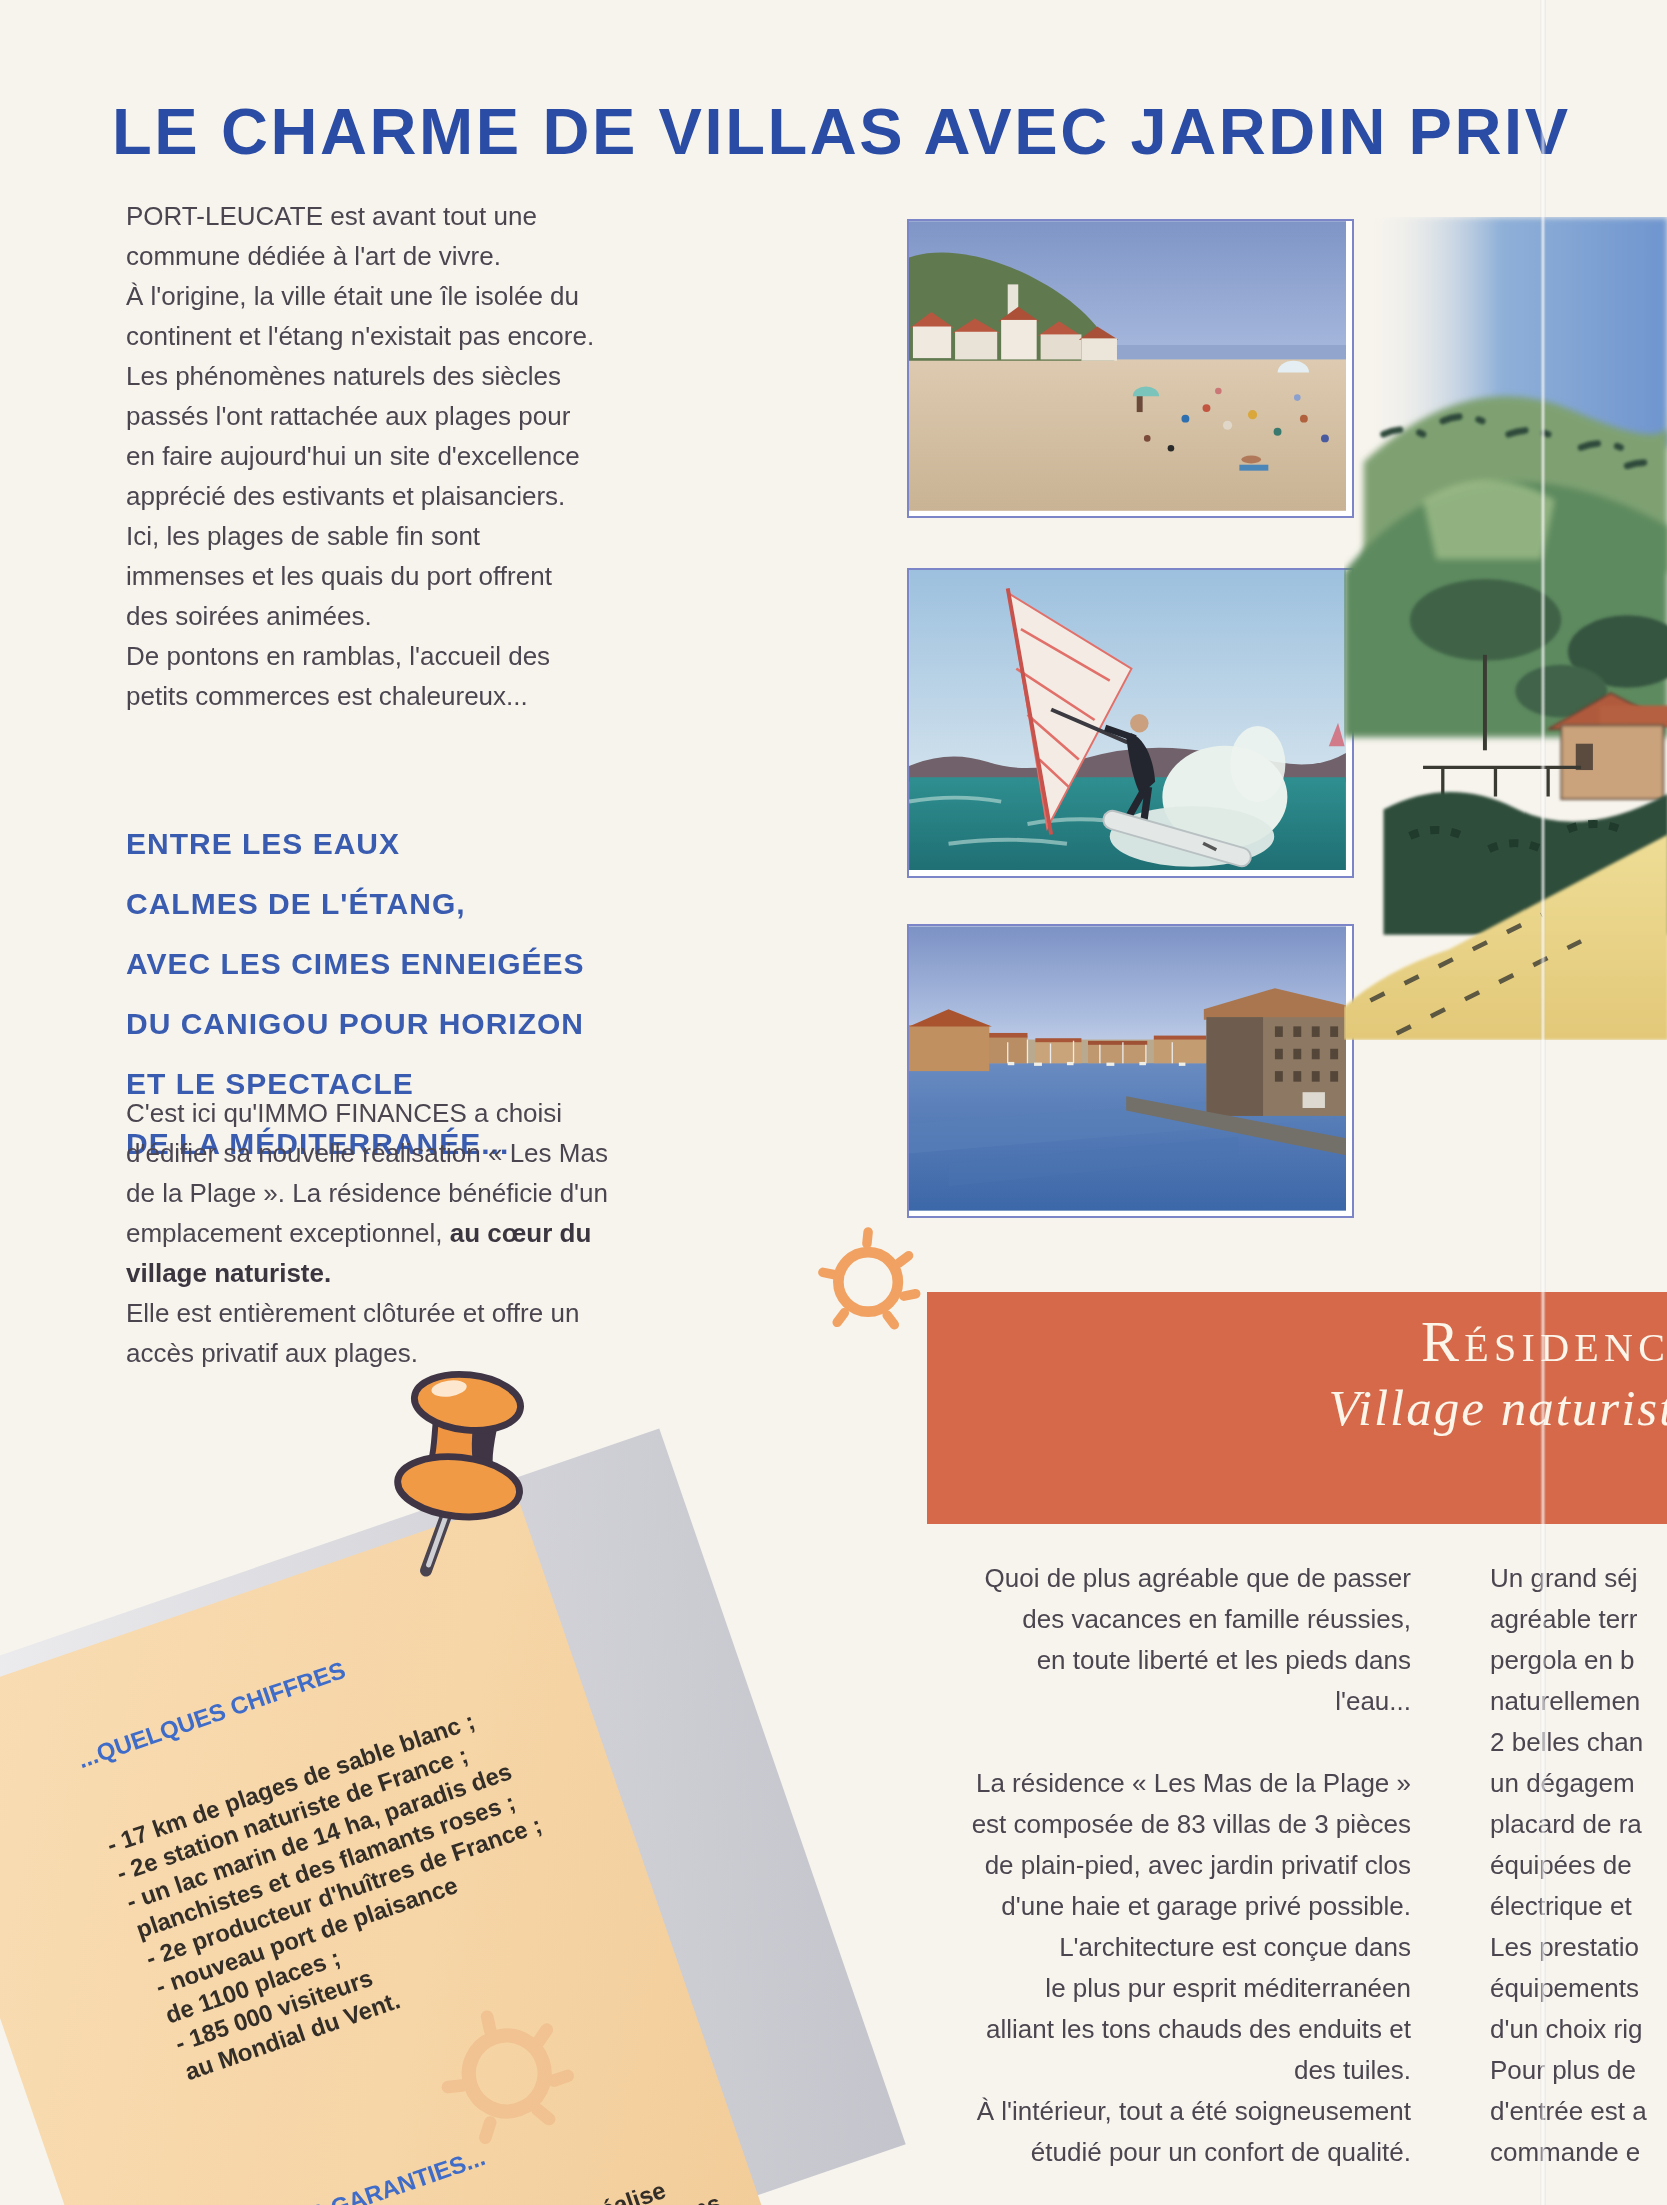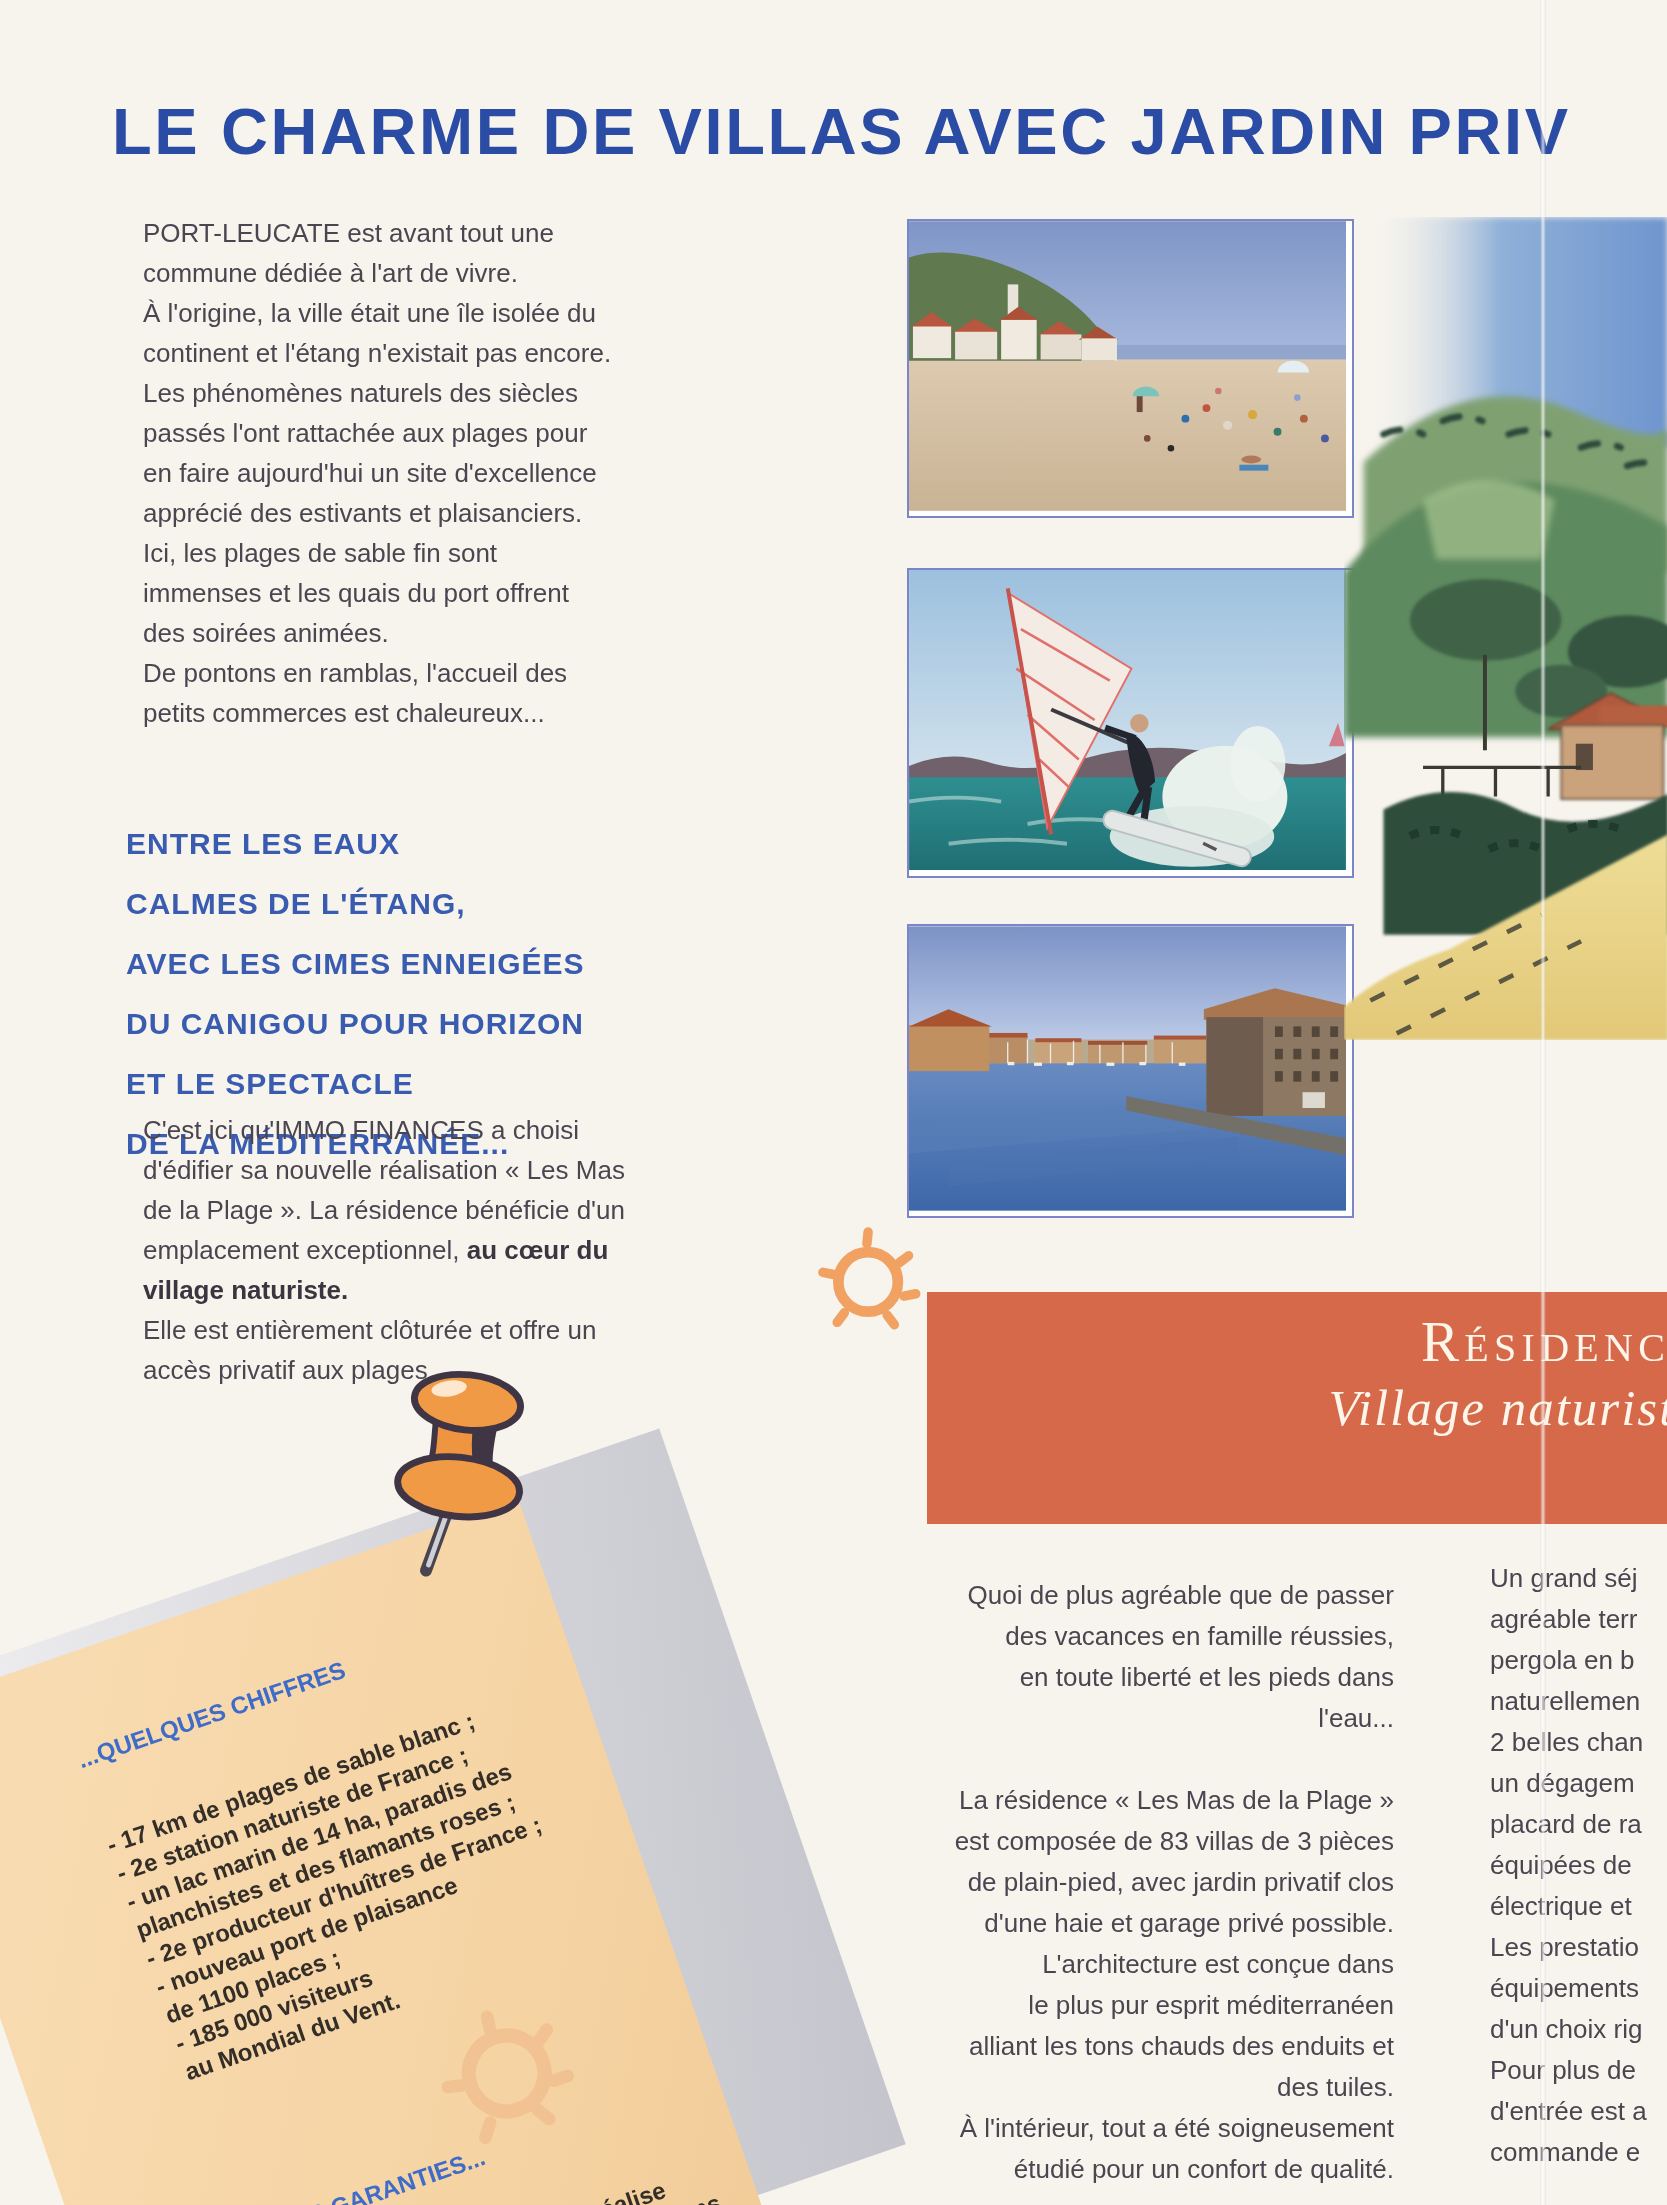--- a/index.html
+++ b/index.html
@@ -84,21 +84,21 @@
   
   .crease {
     left:1540px; top:0; width:6px; height:2205px; z-index:40;
     background:linear-gradient(to right, rgba(90,90,100,.06), rgba(255,255,255,.7) 50%, rgba(90,90,100,.08));
   }
   .page-edge {
     right:0; top:0; width:14.5px; height:2205px; z-index:41;
     background:linear-gradient(to right, rgba(100,100,112,0), rgba(100,100,112,.28));
   }
   .sun-banner { left:811px; top:1220px; }
-  p { margin:17px; }
+  p { margin:0; }
 </style>
 </head>
 <body>
 
 <div class="page">
 
   <h1 class="abs title">LE CHARME DE VILLAS AVEC JARDIN PRIV</h1>
 
   <p class="abs body-text intro">PORT-LEUCATE est avant tout une
 commune dédiée à l'art de vivre.

